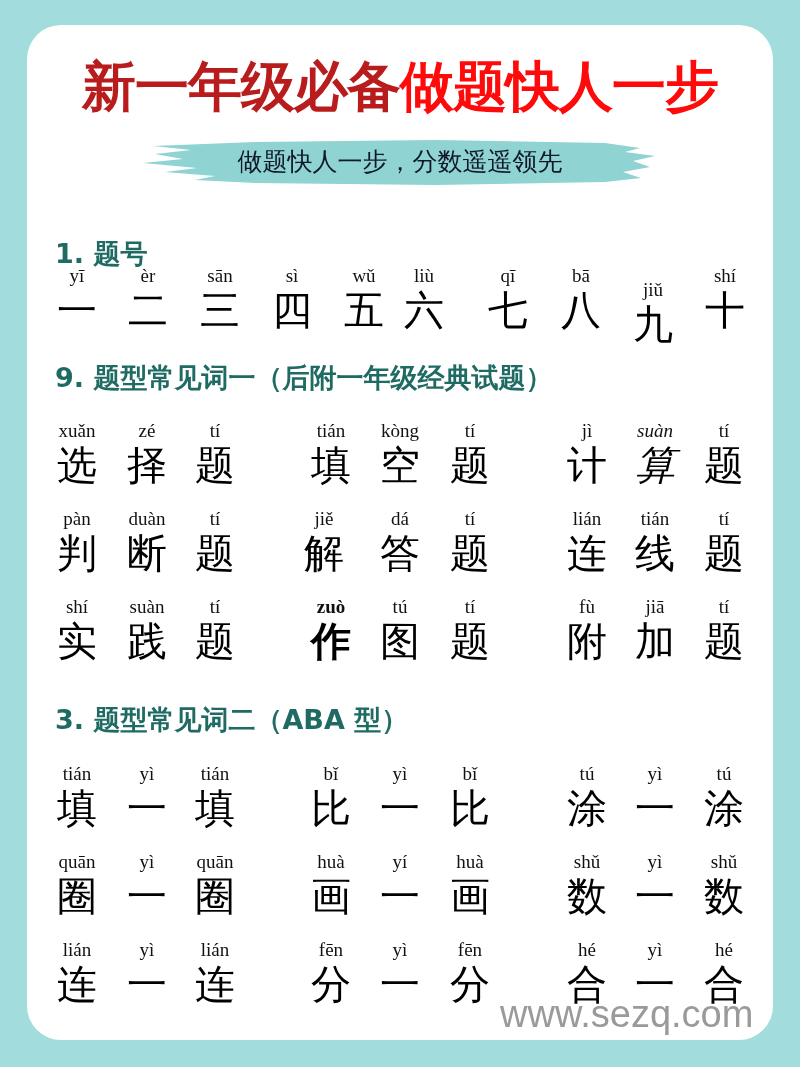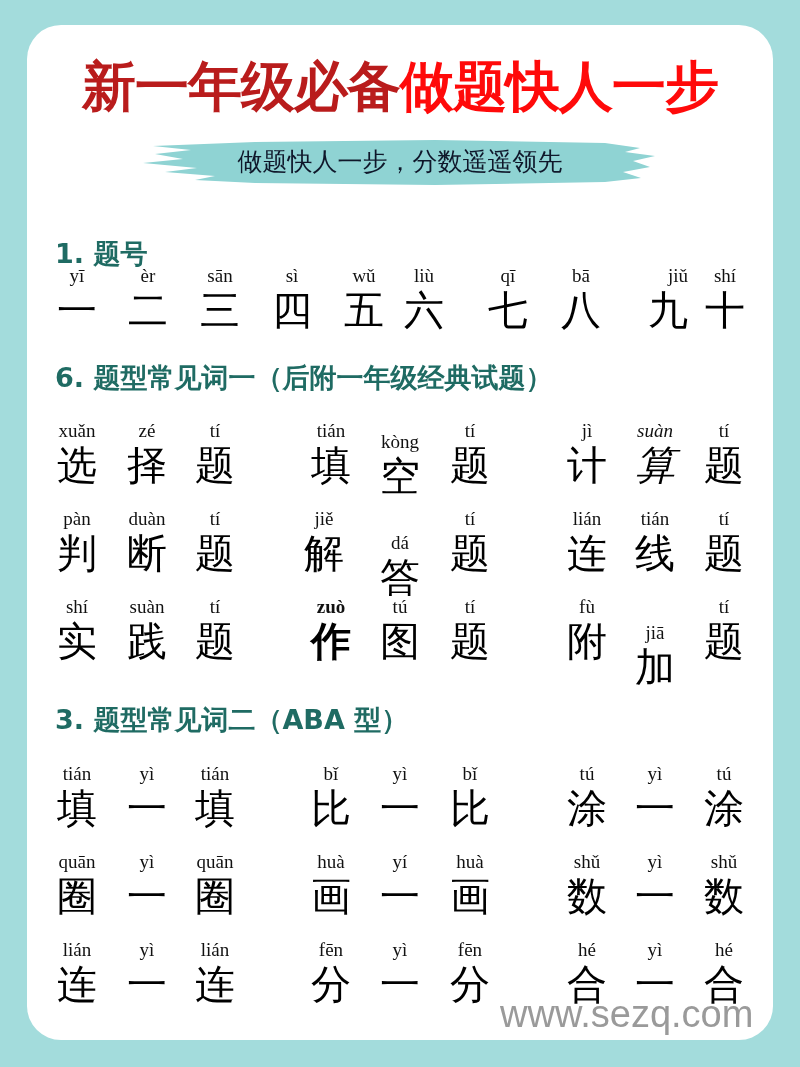--- a/index.html
+++ b/index.html
@@ -83,49 +83,49 @@
       <div class="hz">六</div>
     </div>
     <div class="cell" style="left: 508px; top: 265px;">
       <div class="py">qī</div>
       <div class="hz">七</div>
     </div>
     <div class="cell" style="left: 581px; top: 265px;">
       <div class="py">bā</div>
       <div class="hz">八</div>
     </div>
-    <div class="cell" style="left: 653px; top: 265px; text-align: right;">
+    <div class="cell" style="left: 653px; top: 279px;">
       <div class="py">jiǔ</div>
       <div class="hz">九</div>
     </div>
     <div class="cell" style="left: 725px; top: 265px;">
       <div class="py">shí</div>
       <div class="hz">十</div>
     </div>
   </div>
 
-<div class="heading" style="top:361px;">6. 题型常见词一（后附一年级经典试题）</div>
+<div class="heading" style="top:361px;">9. 题型常见词一（后附一年级经典试题）</div>
 <div id="sec2">
     <div class="cell" style="left: 77px; top: 420px;">
       <div class="py">xuǎn</div>
       <div class="hz">选</div>
     </div>
     <div class="cell" style="left: 147px; top: 420px;">
       <div class="py">zé</div>
       <div class="hz">择</div>
     </div>
     <div class="cell" style="left: 215px; top: 420px;">
       <div class="py">tí</div>
       <div class="hz">题</div>
     </div>
     <div class="cell" style="left: 331px; top: 420px;">
       <div class="py">tián</div>
       <div class="hz">填</div>
     </div>
-    <div class="cell" style="left: 400px; top: 431px;">
+    <div class="cell" style="left: 400px; top: 420px;">
       <div class="py">kòng</div>
       <div class="hz">空</div>
     </div>
     <div class="cell" style="left: 470px; top: 420px;">
       <div class="py">tí</div>
       <div class="hz">题</div>
     </div>
     <div class="cell" style="left: 587px; top: 420px;">
       <div class="py">jì</div>
       <div class="hz">计</div>
@@ -147,21 +147,21 @@
       <div class="hz">断</div>
     </div>
     <div class="cell" style="left: 215px; top: 508px;">
       <div class="py">tí</div>
       <div class="hz">题</div>
     </div>
     <div class="cell" style="left: 324px; top: 508px;">
       <div class="py">jiě</div>
       <div class="hz">解</div>
     </div>
-    <div class="cell" style="left: 400px; top: 508px; margin-top: 24px;">
+    <div class="cell" style="left: 400px; top: 508px;">
       <div class="py">dá</div>
       <div class="hz">答</div>
     </div>
     <div class="cell" style="left: 470px; top: 508px;">
       <div class="py">tí</div>
       <div class="hz">题</div>
     </div>
     <div class="cell" style="left: 587px; top: 508px;">
       <div class="py">lián</div>
       <div class="hz">连</div>
@@ -195,21 +195,21 @@
       <div class="hz">图</div>
     </div>
     <div class="cell" style="left: 470px; top: 596px;">
       <div class="py">tí</div>
       <div class="hz">题</div>
     </div>
     <div class="cell" style="left: 587px; top: 596px;">
       <div class="py">fù</div>
       <div class="hz">附</div>
     </div>
-    <div class="cell" style="left: 655px; top: 596px; margin-top: 26px;">
+    <div class="cell" style="left: 655px; top: 596px;">
       <div class="py">jiā</div>
       <div class="hz">加</div>
     </div>
     <div class="cell" style="left: 724px; top: 596px;">
       <div class="py">tí</div>
       <div class="hz">题</div>
     </div>
   </div>
 
 <div class="heading" style="top:703px;">3. 题型常见词二（ABA 型）</div>

